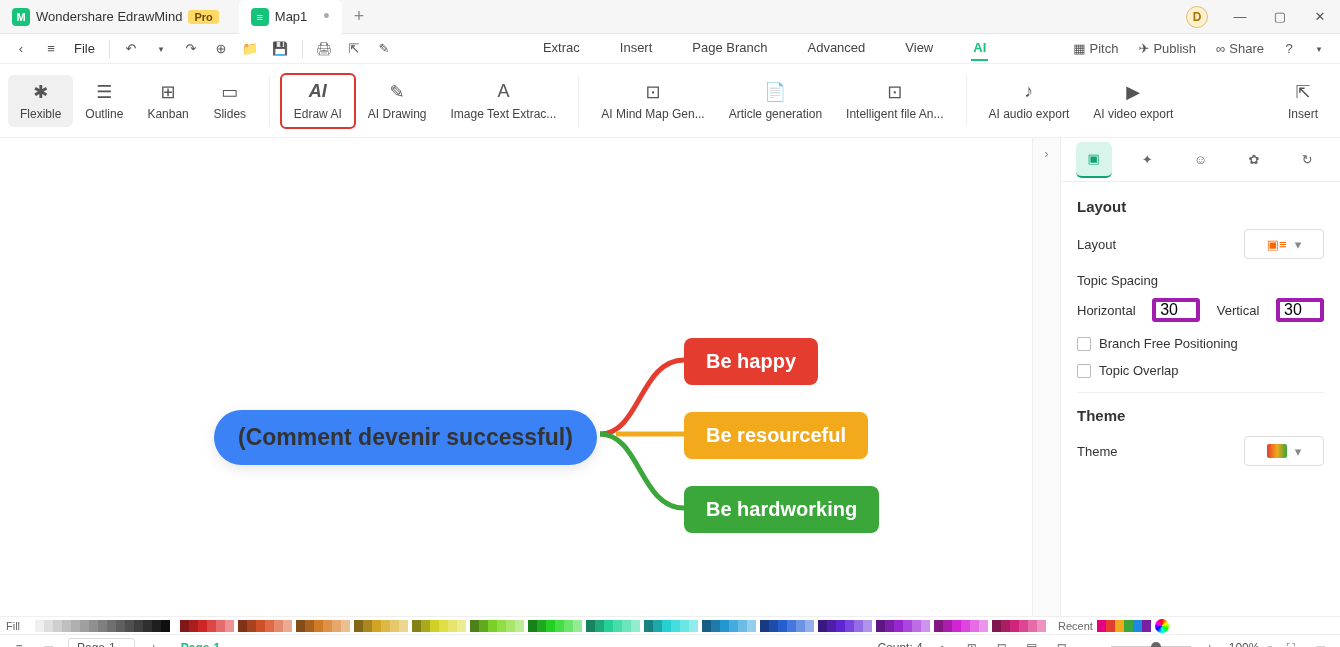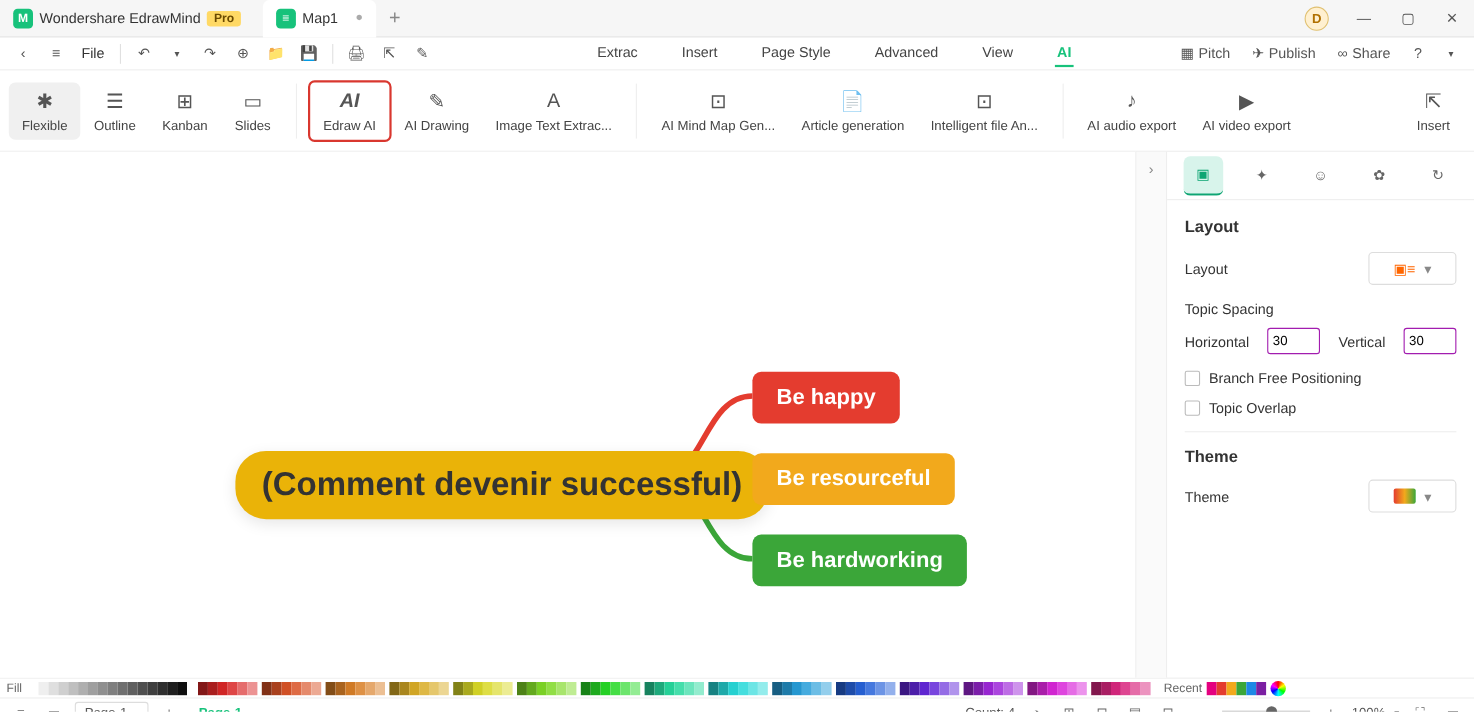--- a/index.html
+++ b/index.html
@@ -26,37 +26,37 @@
 
 .ribbon { height: 74px; display: flex; align-items: center; padding: 0 8px; border-bottom: 1px solid #eee; gap: 0; }
 .ribbon-btn { display: flex; flex-direction: column; align-items: center; justify-content: center; padding: 6px 12px; gap: 4px; font-size: 12px; color: #444; border-radius: 6px; min-width: 58px; }
 .ribbon-btn.active { background: #f0f0f0; }
 .ribbon-btn.highlight { border: 2px solid #d9372f; }
 .ribbon-ico { width: 22px; height: 22px; display: flex; align-items: center; justify-content: center; font-size: 18px; color: #555; }
 .ribbon-sep { width: 1px; height: 50px; background: #eee; margin: 0 10px; }
 
 .main { display: flex; height: 478px; }
 .canvas { flex: 1; position: relative; background: #fff; overflow: hidden; }
-.root-node { position: absolute; left: 214px; top: 272px; background: #eab308; border-radius: 28px; padding: 14px 24px; font-size: 30px; font-weight: 700; color: #333; box-shadow: 0 4px 14px rgba(0,0,0,0.1); }
+.root-node { position: absolute; left: 214px; top: 272px; background: #3b82f6; border-radius: 28px; padding: 14px 24px; font-size: 23px; font-weight: 700; color: #333; box-shadow: 0 4px 14px rgba(0,0,0,0.1); }
 .child { position: absolute; border-radius: 8px; padding: 12px 22px; font-size: 20px; font-weight: 700; color: #fff; }
 .c1 { left: 684px; top: 200px; background: #e43c2f; }
 .c2 { left: 684px; top: 274px; background: #f2a91c; }
 .c3 { left: 684px; top: 348px; background: #3ba639; }
 svg.conn { position: absolute; left: 0; top: 0; width: 100%; height: 100%; pointer-events: none; }
 
 .right-collapse { width: 28px; background: #fafafa; border-left: 1px solid #eee; display: flex; align-items: flex-start; justify-content: center; padding-top: 8px; color: #888; }
 .right-panel { width: 280px; border-left: 1px solid #eee; display: flex; flex-direction: column; }
 .rp-tabs { height: 44px; display: flex; align-items: center; justify-content: space-around; border-bottom: 1px solid #eee; padding: 0 6px; }
 .rp-tab { width: 36px; height: 36px; display: flex; align-items: center; justify-content: center; border-radius: 6px; color: #666; }
 .rp-tab.active { background: #d8f4eb; color: #0ea573; border-bottom: 2px solid #0ea573; }
 .rp-body { padding: 16px 16px; overflow: auto; }
 .rp-h { font-size: 15px; font-weight: 700; margin-bottom: 14px; }
 .rp-row { display: flex; align-items: center; justify-content: space-between; margin-bottom: 14px; font-size: 13px; }
 .rp-select { width: 80px; height: 30px; border: 1px solid #ddd; border-radius: 4px; display: flex; align-items: center; justify-content: center; }
-.rp-num { width: 48px; height: 24px; border: 1px solid #a21caf; border-radius: 3px; padding: 0 4px; font-size: 12px; }
+.rp-num { width: 48px; height: 24px; border: 4px solid #a21caf; border-radius: 3px; padding: 0 4px; font-size: 16px; }
 .rp-chk { display: flex; align-items: center; gap: 8px; font-size: 13px; margin-bottom: 12px; }
 .chkbox { width: 14px; height: 14px; border: 1px solid #bbb; border-radius: 2px; }
 .rp-section { font-size: 15px; font-weight: 700; margin: 14px 0 12px; border-top: 1px solid #eee; padding-top: 14px; }
 
 .colorbar { height: 18px; display: flex; align-items: center; padding: 0 6px; gap: 0; border-top: 1px solid #eee; }
 .fill-label { font-size: 11px; color: #666; margin-right: 6px; }
 .swrow { display: flex; }
 .sw { width: 9px; height: 12px; }
 .recent-label { font-size: 11px; color: #666; margin: 0 4px 0 8px; }
 .colorwheel { width: 14px; height: 14px; border-radius: 50%; background: conic-gradient(red,yellow,lime,cyan,blue,magenta,red); margin-left: 4px; }
@@ -102,21 +102,21 @@
   <div class="mb-icon">⊕</div>
   <div class="mb-icon">📁</div>
   <div class="mb-icon">💾</div>
   <div class="mb-sep"></div>
   <div class="mb-icon">🖨</div>
   <div class="mb-icon">⇱</div>
   <div class="mb-icon">✎</div>
   <div class="top-tabs">
     <div class="top-tab">Extrac</div>
     <div class="top-tab">Insert</div>
-    <div class="top-tab">Page Style</div>
+    <div class="top-tab">Page Branch</div>
     <div class="top-tab">Advanced</div>
     <div class="top-tab">View</div>
     <div class="top-tab active">AI</div>
   </div>
   <div class="spacer"></div>
   <div class="mb-action">
       <span>▦</span>
       <span>Pitch</span>
     </div>
   <div class="mb-action">

